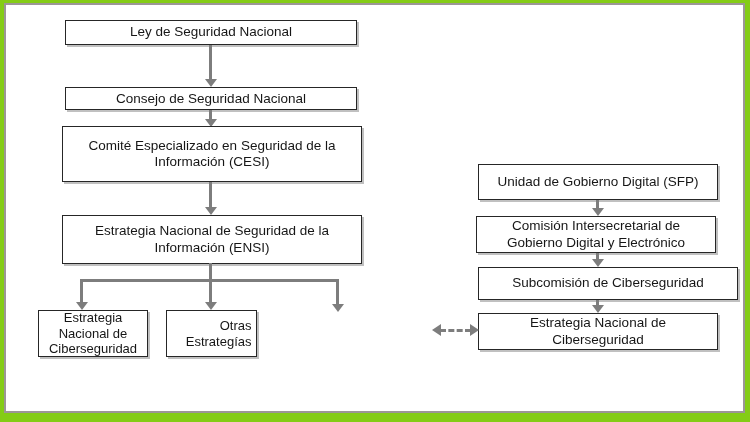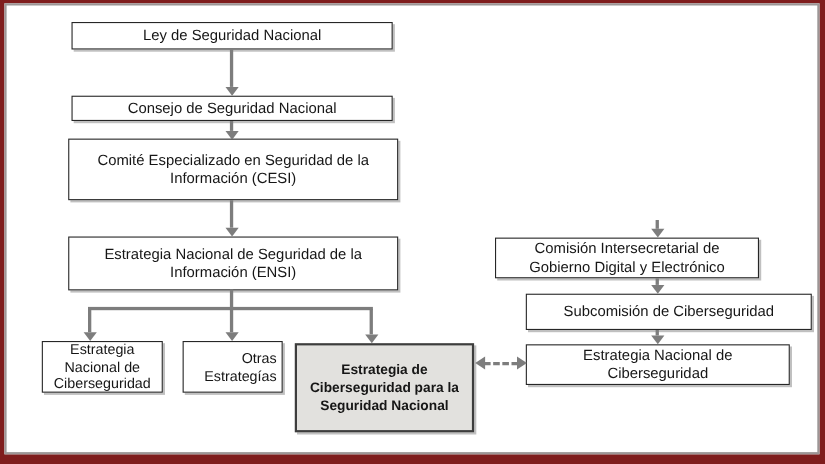--- a/index.html
+++ b/index.html
@@ -5,21 +5,21 @@
   html, body {
     margin: 0;
     padding: 0;
     background: #ffffff;
     font-family: "Liberation Sans", "DejaVu Sans", sans-serif;
   }
   .canvas {
     position: relative;
     width: 750px;
     height: 422px;
-    background: #7f1d1d;
+    background: #84cc16;
     overflow: hidden;
     color: var(--text, #161616);
   }
   .frame {
     position: absolute;
     left: 4px;
     top: 3px;
     width: 741px;
     height: 410px;
     box-sizing: border-box;
@@ -124,28 +124,28 @@
   <div class="varrow head" style="left:336px; top:281px; height:23px;"></div>
 
   <div class="box small" style="left:38px; top:310px; width:110px; height:47px;">
     <span class="lbl" style="max-width:96px;">Estrategia Nacional de Ciberseguridad</span>
   </div>
 
   <div class="box small" style="left:166px; top:310px; width:91px; height:47px;">
     <span class="lbl" style="max-width:80px;text-align:right;">Otras Estrategías</span>
   </div>
 
-  <div class="box highlight" style="left:268px; top:312px; width:163px; height:81px;">
-    <span class="lbl" style="max-width:150px;">Estrategia de Ciberseguridad para la Seguridad Nacional</span>
+
+  <div class="box" style="left:478px; top:164px; width:240px; height:36px;">
+    <span class="lbl">Unidad de Gobierno Digital (SFP)</span>
   </div>
-
 
   <div class="varrow head" style="left:596px; top:200px; height:8px;"></div>
 
-  <div class="box" style="left:450px; top:216px; width:240px; height:37px;">
+  <div class="box" style="left:476px; top:216px; width:240px; height:37px;">
     <span class="lbl" style="max-width:210px;">Comisión Intersecretarial de Gobierno Digital y Electrónico</span>
   </div>
 
   <div class="varrow head" style="left:596px; top:253px; height:6px;"></div>
 
   <div class="box" style="left:478px; top:267px; width:260px; height:33px;justify-content:center;">
     <span class="lbl">Subcomisión de Ciberseguridad</span>
   </div>
 
   <div class="varrow head" style="left:596px; top:300px; height:5px;"></div>

